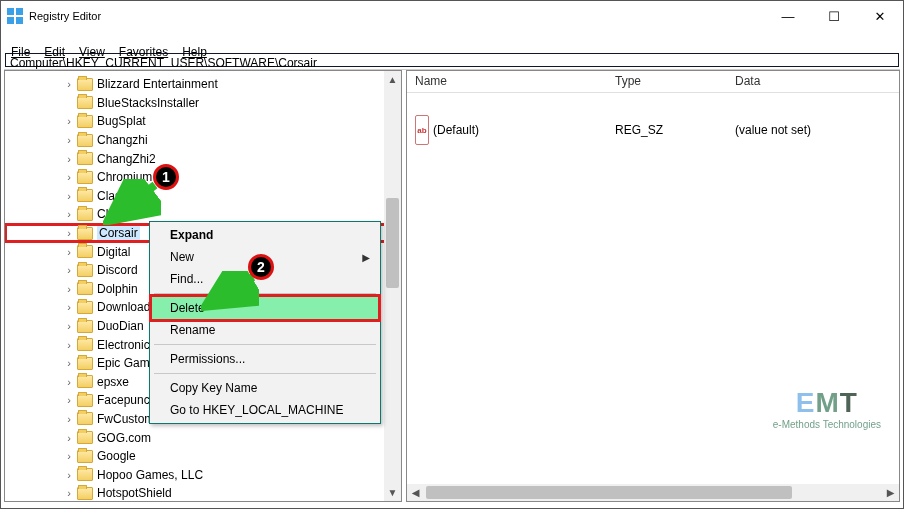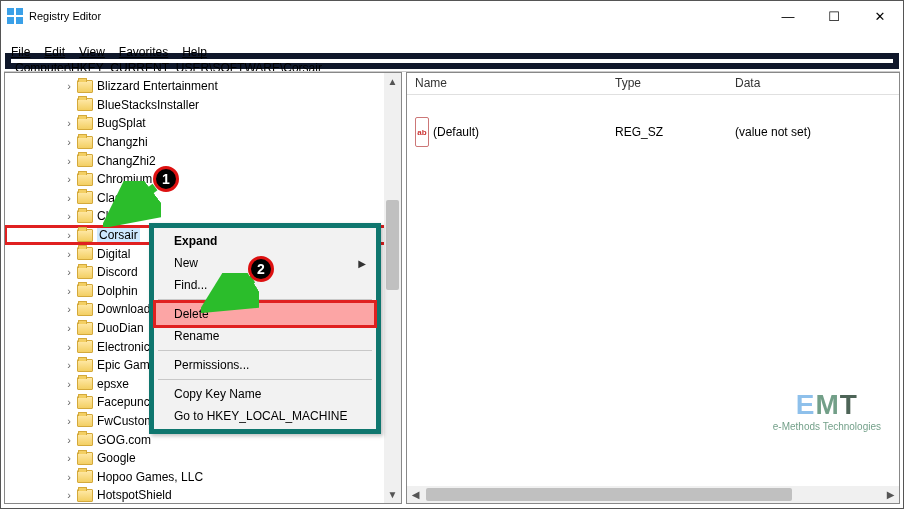--- a/index.html
+++ b/index.html
@@ -39,21 +39,21 @@
     gap: 2px;
     padding: 0 4px;
   }
   .menubar .menu-item {
     padding: 1px 6px;
     margin-top: 22px;
   }
   .menubar .menu-item span { text-decoration: underline; text-decoration-skip-ink: none; }
   .address-bar {
     margin: 2px 4px;
-    border: 6px solid #0f172a;
+    border: 1px solid #0f172a;
     height: 14px;
     padding: 2px 4px;
     font-size: 12px;
     background: #fff;
   }
   .content {
     display: flex;
     height: calc(509px - 30px - 20px - 24px - 2px);
     border-top: 1px solid #ccc;
     margin: 0 3px 3px 3px;
@@ -174,38 +174,38 @@
   .hscroll .scroll-track { flex:1; position:relative; }
   .hscroll .scroll-thumb-h { position:absolute; top:2px; bottom:2px; left:2px; width:80%; background:#c0c0c0; border-radius:2px;}
 
   
   .context-menu {
     position: absolute;
     left: 144px;
     top: 150px;
     width: 232px;
     background: #f2f2f2;
-    border: 5px solid #0f766e;
+    border: 1px solid #0f766e;
     box-shadow: 2px 2px 4px rgba(0,0,0,.25);
     padding: 2px;
     z-index: 50;
   }
   .cm-item {
     height: 22px;
     display:flex;
     align-items:center;
     padding: 0 16px 0 18px;
     font-size:12px;
     position:relative;
   }
   .cm-item.bold { font-weight:bold; }
   .cm-item .sub-arrow { position:absolute; right:8px; font-size:10px; color:#333;}
   .cm-sep { height:1px; background:#c8c8c8; margin:3px 2px; }
   .cm-item.highlight {
-    background:#fca5a5;
+    background:#86efac;
     outline: 3px solid #e02020;
     outline-offset: 0;
   }
 
   
   .badge {
     position:absolute;
     width:26px; height:26px;
     border-radius:50%;
     background:#000;

